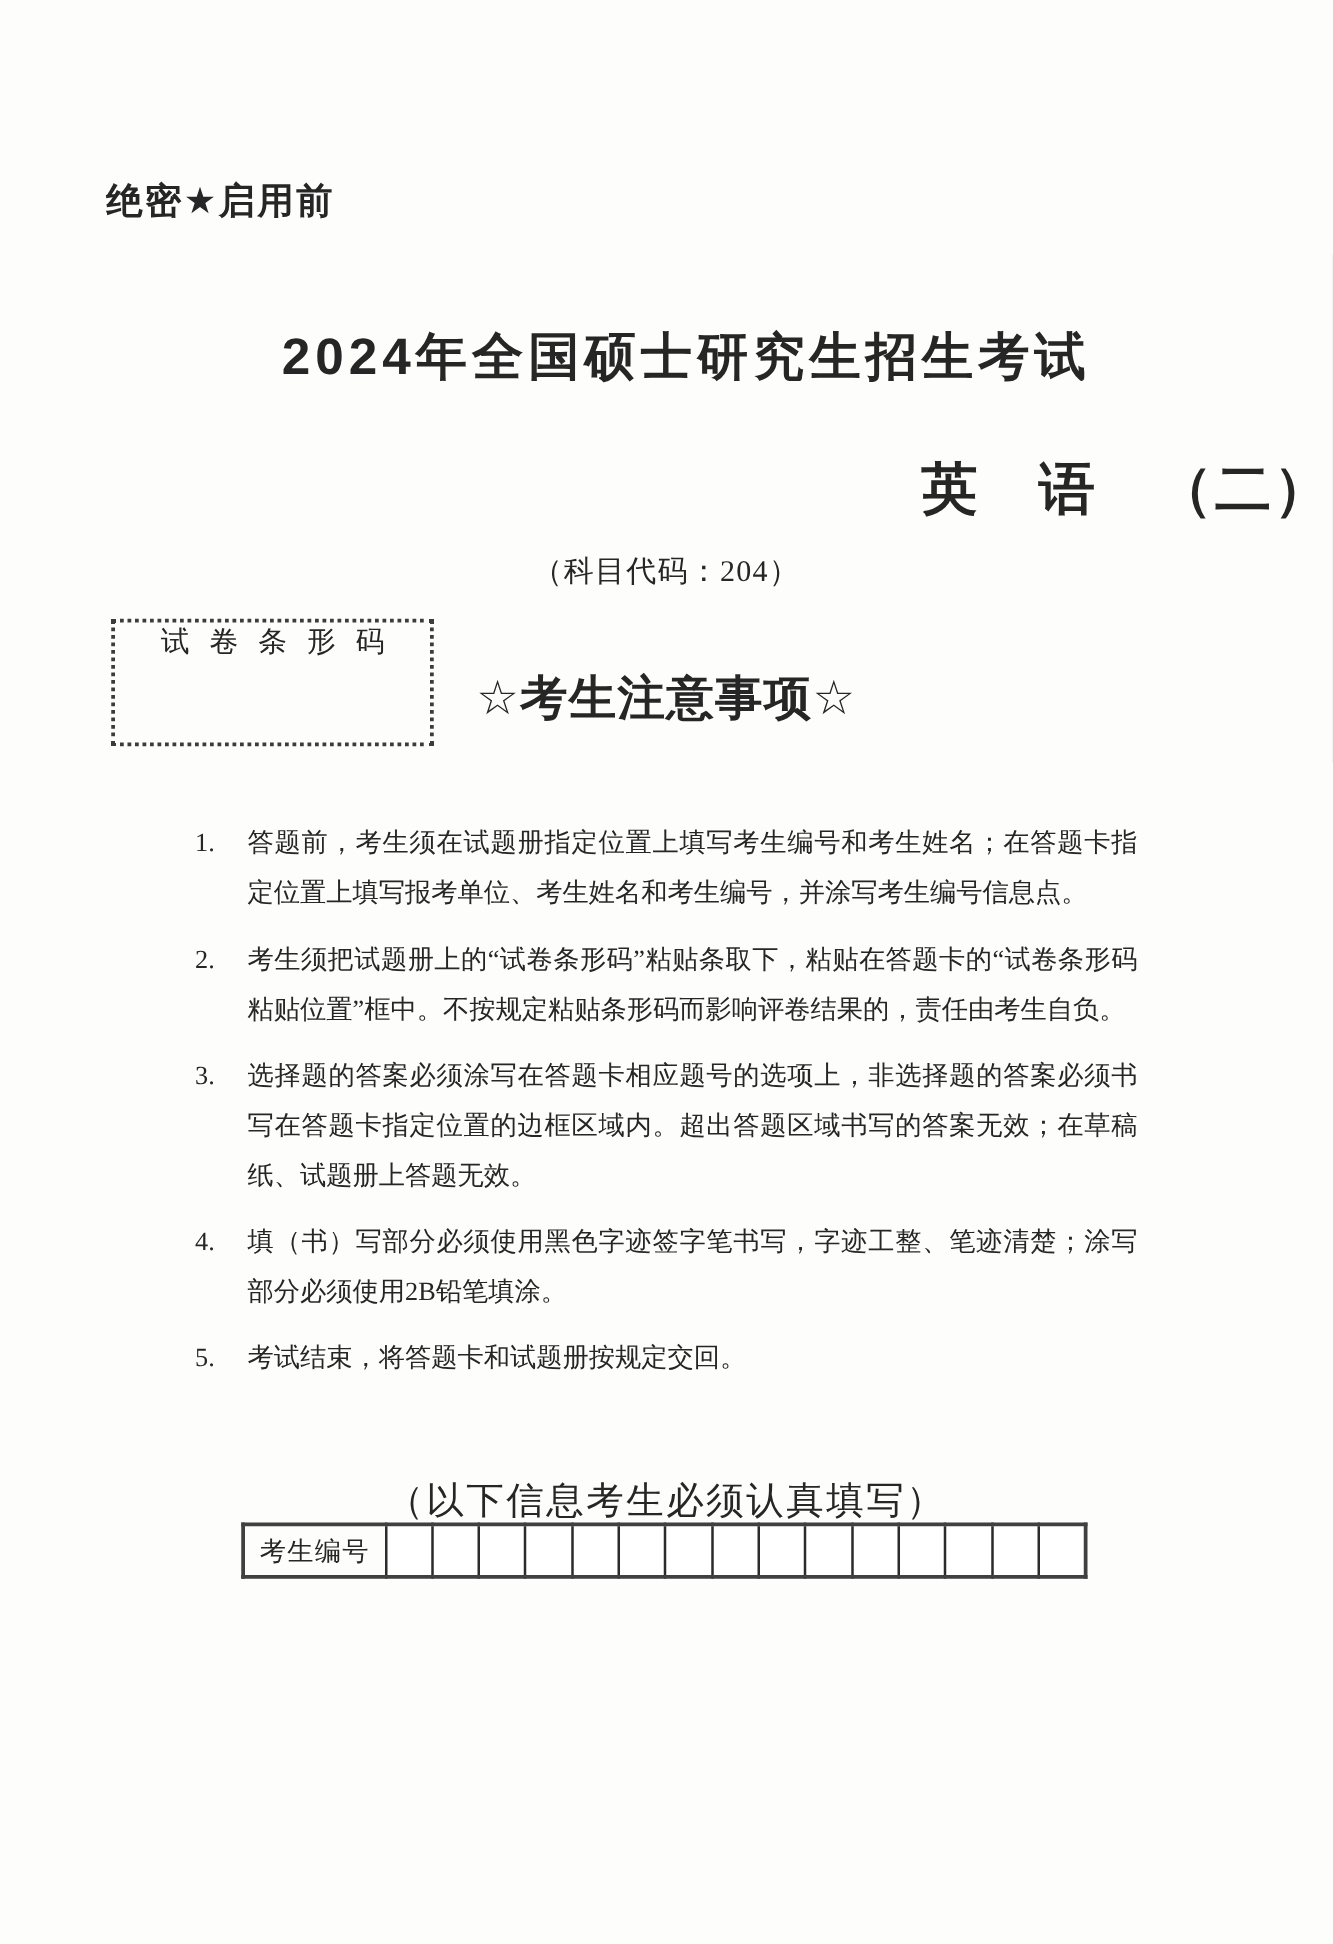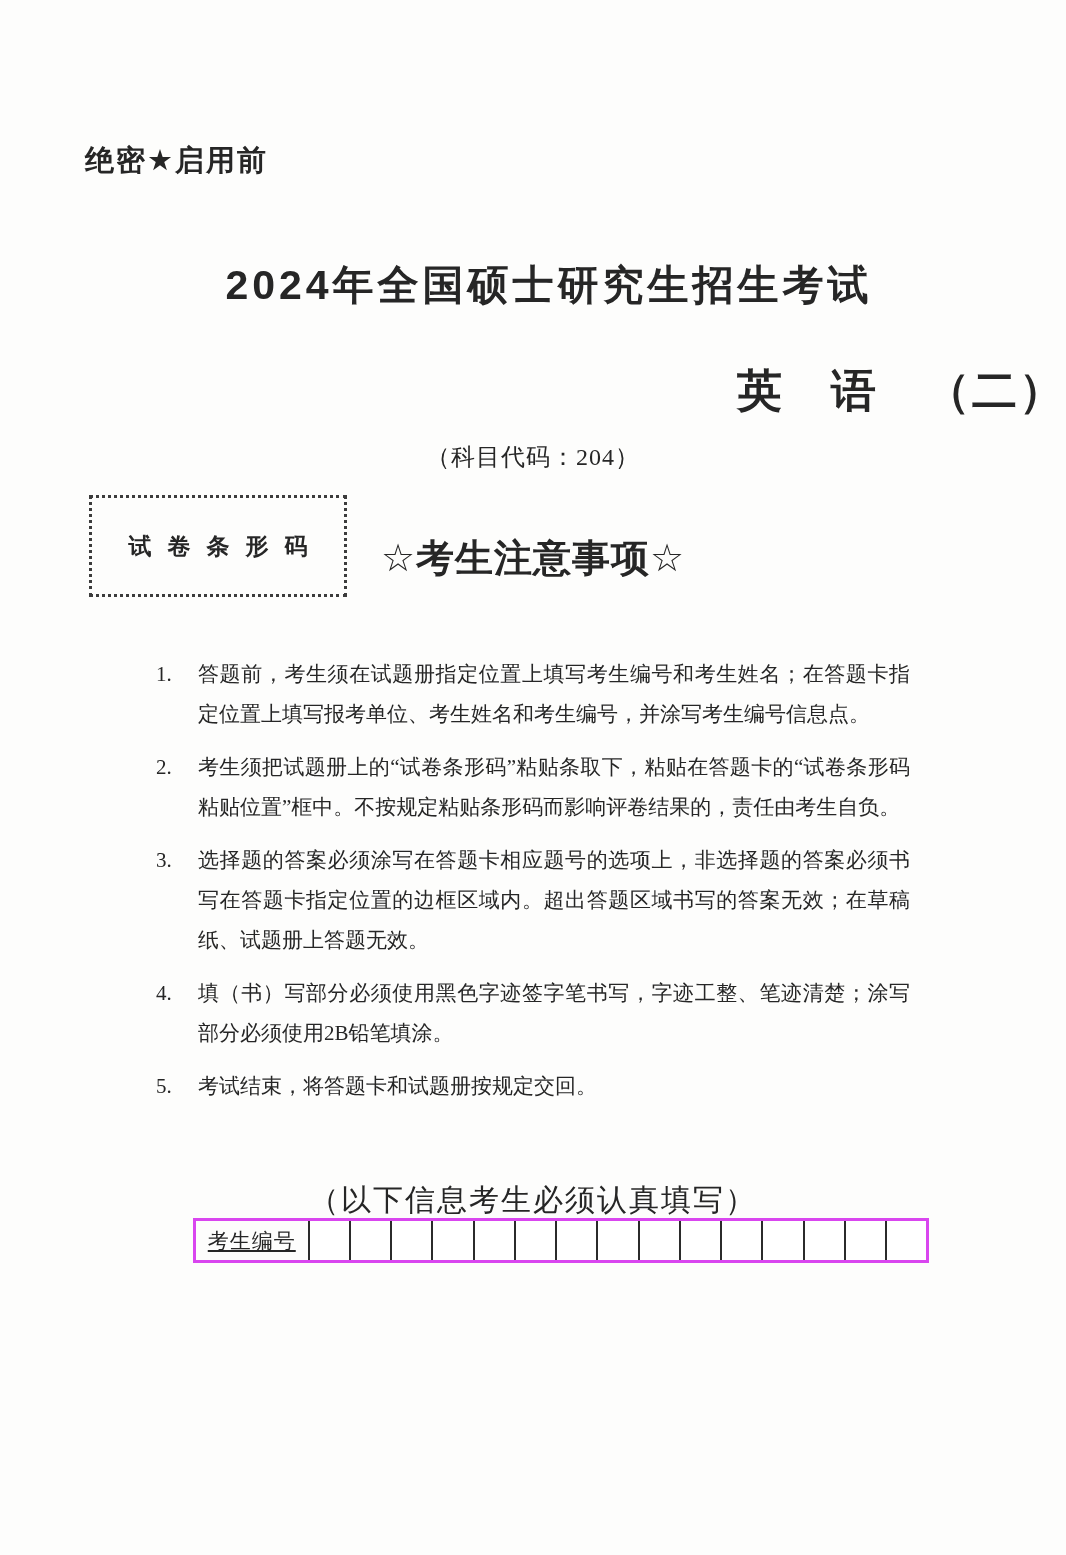--- a/index.html
+++ b/index.html
@@ -65,23 +65,21 @@
   }
   
   .barcode-box {
     position: absolute;
     left: 89px;
     top: 495px;
     width: 258px;
     height: 102px;
     border: 3px dotted #3c3c3c;
     display: flex;
-    align-items: center;
     justify-content: center;
-    font-weight: bold;
   }
   .barcode-box span {
     font-size: 23px;
     letter-spacing: 16px;
     text-indent: 16px; 
     white-space: nowrap;
   }
   
   .notice-title {
     position: absolute;
@@ -122,25 +120,24 @@
     top: 1180px;
     width: 100%;
     text-align: center;
     font-size: 30px;
     letter-spacing: 2px;
   }
   .form-table {
     position: absolute;
     left: 193px;
     top: 1218px;
-    width: 736px;
+    width: 677px;
     border-collapse: collapse;
     table-layout: fixed;
-    border: 3px solid #d946ef;
-    text-decoration: underline;
+    border: 3px solid #404040;
   }
   .form-table td {
     border: 2px solid #2b2b2b;
     height: 42px;
     padding: 0;
   }
   .form-table td.lbl {
     width: 114px;
     text-align: center;
     font-size: 21px;

